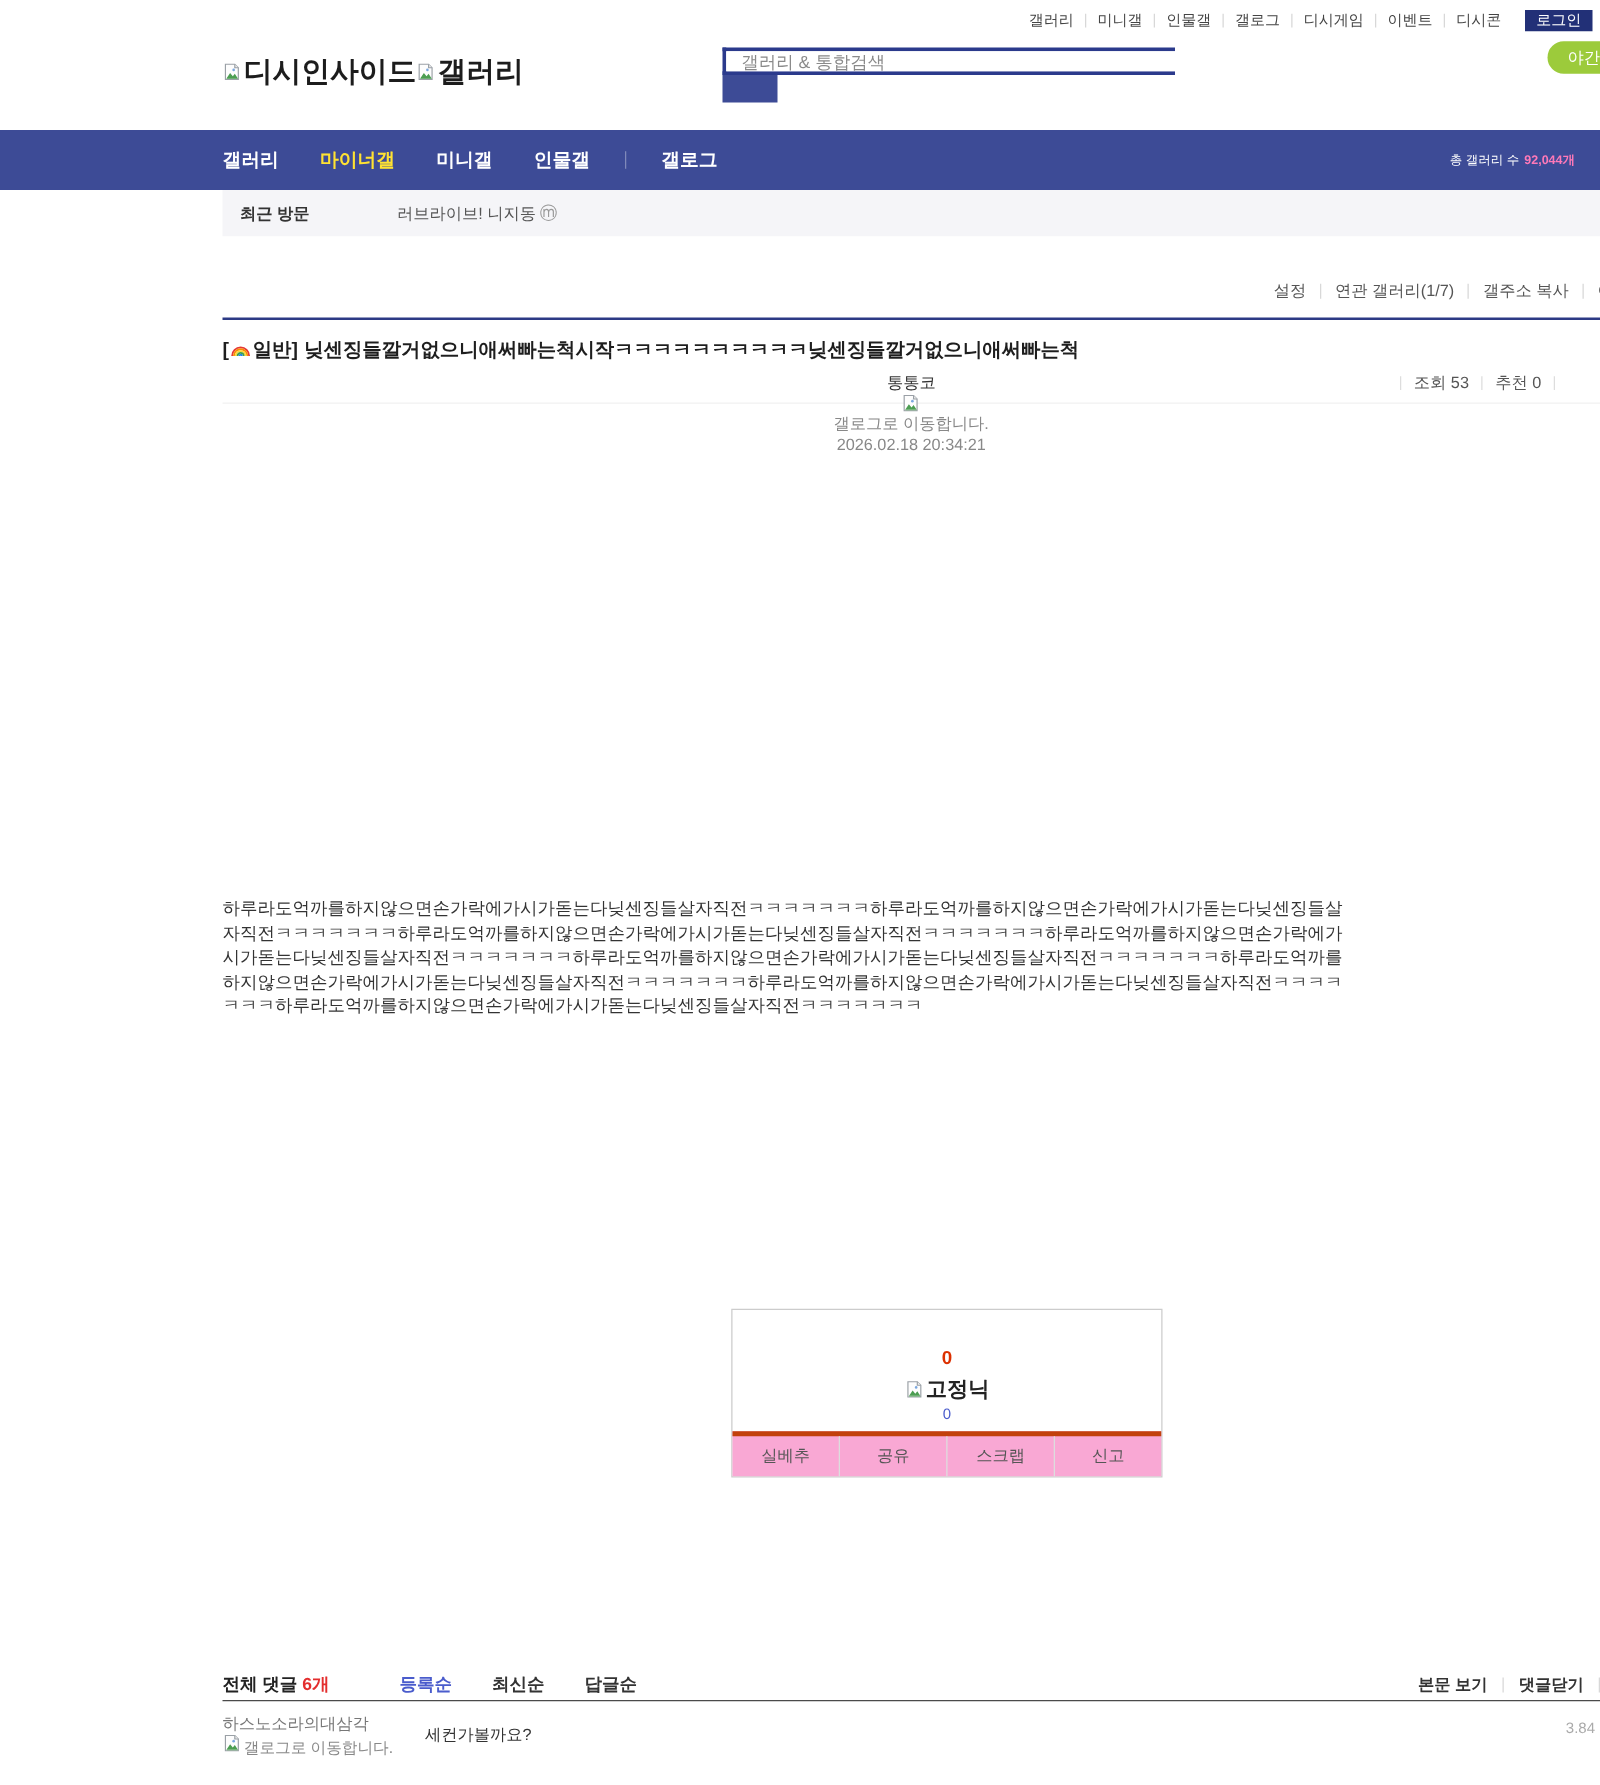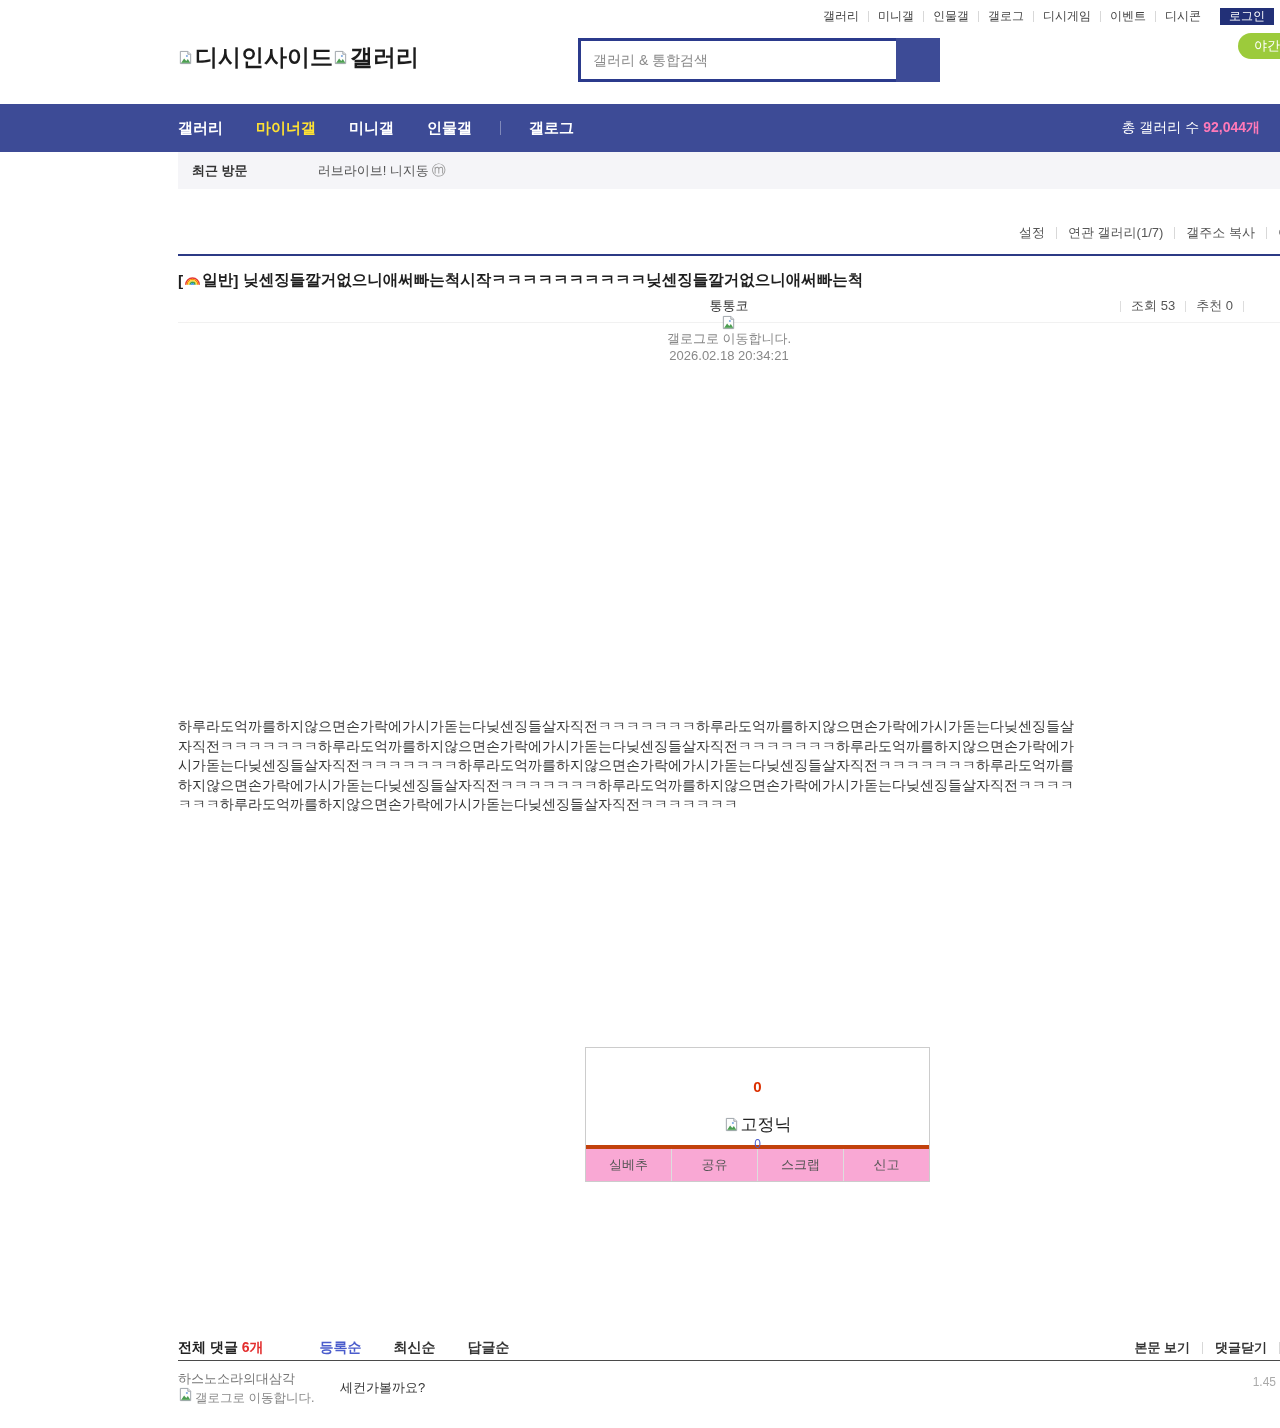--- a/index.html
+++ b/index.html
@@ -11,35 +11,35 @@
   .util-nav { position:absolute; top:8px; right:6px; display:flex; align-items:center; font-size:12px; color:#444; }
   .util-nav a { color:#444; text-decoration:none; padding:0 9px; }
   .usep { width:1px; height:11px; background:#d8d8d8; }
   .login-btn { margin-left:10px; background:#223077; color:#fff !important; padding:4px 10px 5px; font-size:12px; }
   .night-btn { position:absolute; top:33px; left:1238px; height:26px; line-height:26px; padding:0 16px;
     background:#9ccb3b; color:#fff; font-size:13px; border-radius:13px; white-space:nowrap; }
 
   
   .logo { position:absolute; top:42px; left:178px; font-size:23px; font-weight:bold; color:#1c1c1c; display:flex; align-items:center; }
   .bimg { display:inline-flex; align-items:flex-start; margin-right:1px; }
-  .search { position:absolute; top:38px; left:578px; width:362px; height:44px; display:flex; }
+  .search { position:absolute; top:38px; left:578px; width:362px; height:44px; display:flex;flex-direction:column; }
   .search-field { flex:1; border:3px solid #2b3a8c; border-right:none; background:#fff; display:flex; }
   .search-field input { width:100%; border:none; outline:none; padding:0 12px; font-size:14px; color:#333;
     font-family:"Liberation Sans","DejaVu Sans",sans-serif; }
   .search-field input::placeholder { color:#8a8a8a; }
   .search-btn { width:44px; height:44px; background:#3d4b96; border:none; cursor:pointer; }
 
   
   .gnb { position:absolute; top:104px; left:0; width:1280px; height:48px; background:#3d4b96;
     display:flex; align-items:center; }
   .gnb-items { display:flex; align-items:center; margin-left:178px; }
   .gnb-items a { color:#fff; font-size:15px; font-weight:bold; text-decoration:none; margin-right:33px; }
   .gnb-items a.active { color:#ffe232; }
   .gnb-sep { width:1px; height:14px; background:rgba(255,255,255,.35); margin:0 28px 0 -5px; }
-  .gnb-total { position:absolute; right:20px; font-size:14px; color:#fff; }
+  .gnb-total { position:absolute; right:20px; font-size:10px; color:#fff; }
   .gnb-total b { color:#ff79b8; margin-left:4px; }
 
   
   .crumb { position:absolute; top:152px; left:178px; right:0; height:37px; background:#f5f5f8;
     display:flex; align-items:center; font-size:13px; }
   .crumb-label { font-weight:bold; color:#333; margin-left:14px; }
   .crumb-gallery { color:#555; margin-left:70px; }
   .crumb-badge { color:#999; font-size:14px; margin-left:3px; }
 
   
@@ -67,21 +67,21 @@
     display:flex; align-items:center; }
   .captcha-label { display:flex; align-items:center; font-size:13px; color:#333; padding-left:4px; }
   .captcha input { flex:1; border:none; outline:none; font-size:13px; text-align:center; color:#333;
     font-family:"Liberation Sans","DejaVu Sans",sans-serif; }
   .captcha input::placeholder { color:#aaa; }
 
   
   .vote { position:absolute; top:1047px; left:585px; width:345px; border:1px solid #ccc; background:#fff; }
   .vote-top { height:97px; text-align:center; padding-top:30px; }
   .vote-up { font-size:15px; font-weight:bold; color:#dc3000; }
-  .vote-nick { display:flex; justify-content:center; align-items:center; font-size:17px; font-weight:normal; color:#222; margin-top:18px; }
+  .vote-nick { display:flex; justify-content:center; align-items:center; font-size:17px; font-weight:bold; color:#222; margin-top:5px; }
   .vote-down { font-size:12px; color:#4a5ccc; margin-top:1px; }
   .vote-btns { display:flex; border-top:4px solid #c2410c; background:#f9a8d4; }
   .vote-btns a { flex:1; text-align:center; line-height:32px; height:32px; font-size:13px; color:#555;
     text-decoration:none; border-left:1px solid #ddd; }
   .vote-btns a:first-child { border-left:none; }
 
   
   .chead { position:absolute; top:1337px; left:178px; right:0; height:22px; display:flex; align-items:center; font-size:14px; }
   .chead .ctotal { font-weight:bold; color:#222; }
   .chead .ctotal b { color:#e32e2e; }
@@ -278,18 +278,18 @@
           <svg viewBox="0 0 16 16" width="15" height="15" style="margin:0 1px 0 0;">
             <path d="M2.5 1.5h8l3 3v10h-11z" fill="#fdfdfd" stroke="#9aa0a6" stroke-width="1"></path>
             <path d="M10.5 1.5v3h3" fill="#eee" stroke="#9aa0a6" stroke-width="1"></path>
             <path d="M3.5 13.5l3-4.5 2.3 2.8 1.7-2.2 2.5 3.9v0z" fill="#4c9e52"></path>
             <path d="M3.5 13.5h9.5v0.5h-9.5z" fill="#4c9e52"></path>
             <circle cx="9.5" cy="6.3" r="1.1" fill="#7aa7e0"></circle>
           </svg>
         </span><span class="gallog">갤로그로 이동합니다.</span>
     </div>
     <div class="c-text">세컨가볼까요?</div>
-    <div class="c-time">1.45</div>
+    <div class="c-time">3.84</div>
   </div>
 
   <div class="reply-box"></div>
 
 </div>
 
 </body></html>

